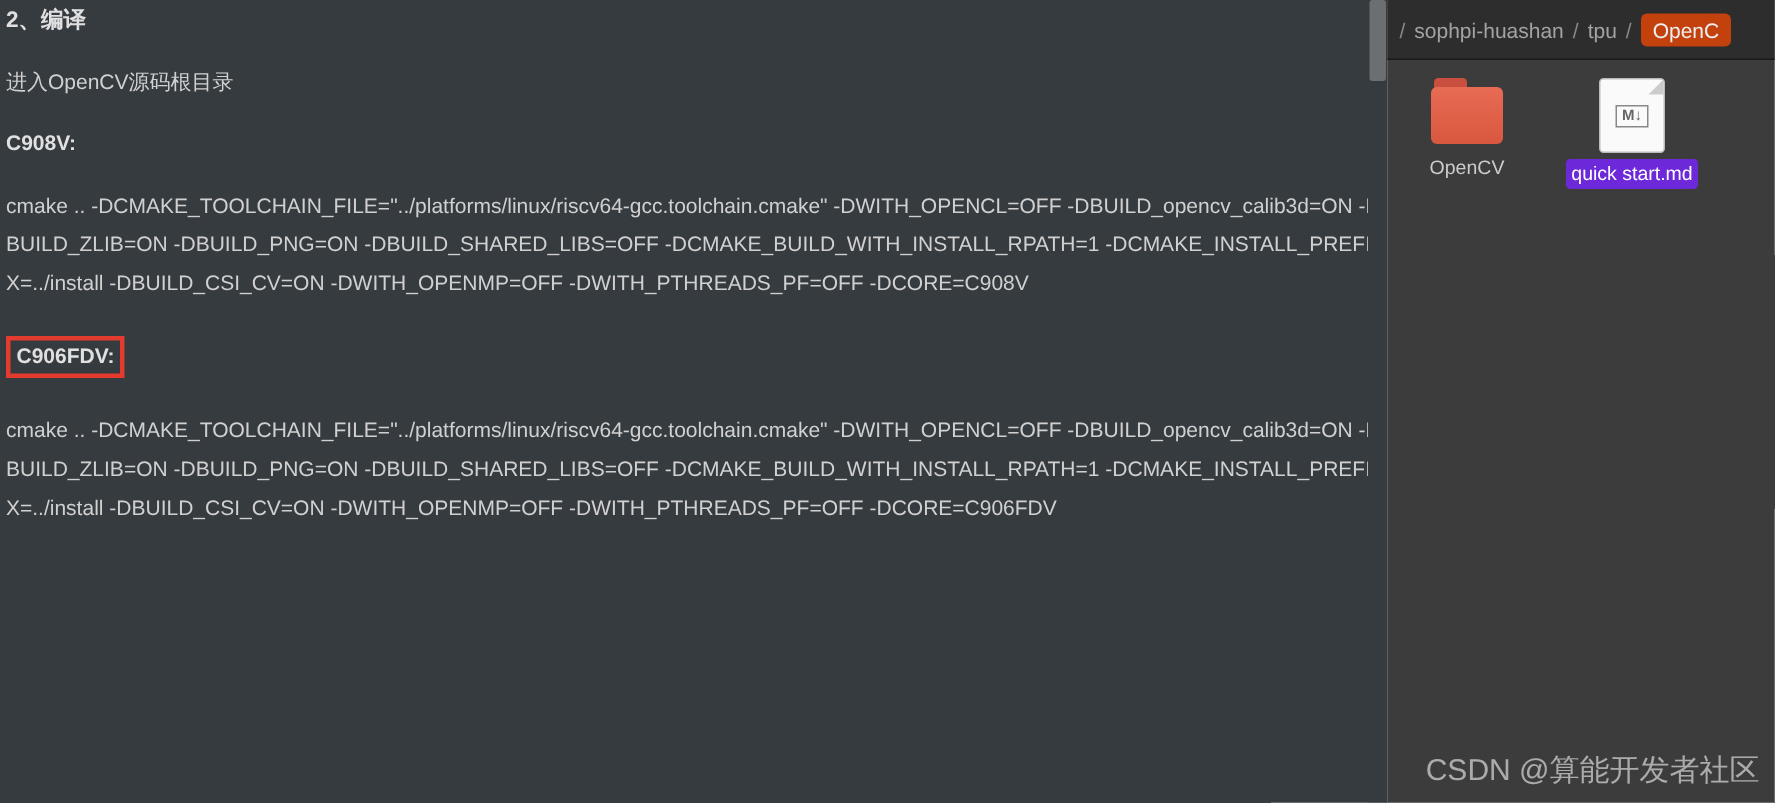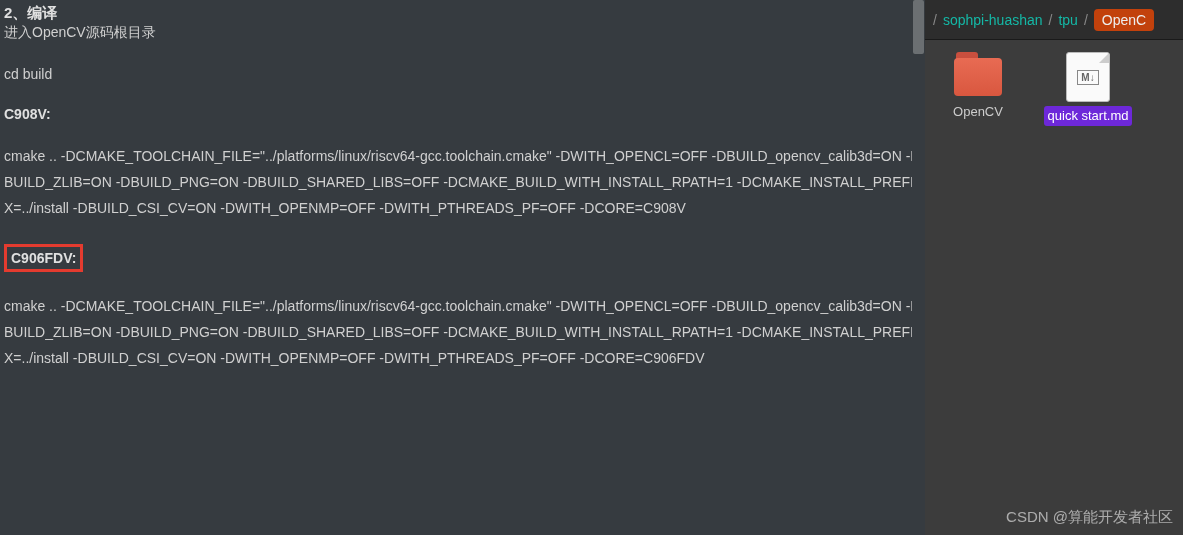--- a/index.html
+++ b/index.html
@@ -28,20 +28,21 @@
       overflow: hidden;
       position: relative;
     }
     .document-content {
       padding: 0;
     }
     .doc-heading {
       font-weight: bold;
       font-size: 15px;
       color: #e0e0e0;
+      margin-bottom: 22px;
     }
     .doc-para {
       font-size: 14px;
       line-height: 1.4;
       margin-bottom: 22px;
       color: #d0d0d0;
     }
     .doc-subheading {
       font-weight: bold;
       font-size: 14px;
@@ -94,21 +95,21 @@
       padding: 0 8px;
       gap: 6px;
       color: #ccc;
       font-size: 14px;
       overflow: hidden;
     }
     .breadcrumb-sep {
       color: #888;
     }
     .breadcrumb-item {
-      color: #14b8a6;
+      color: #a3a3a3;
       white-space: nowrap;
     }
     .breadcrumb-item.active {
       background: #c2410c;
       padding: 3px 8px;
       border-radius: 4px;
       color: #eee;
     }
     .file-grid {
       display: flex;
@@ -182,34 +183,33 @@
       text-align: center;
     }
     .file-label.selected {
       background: #6d28d9;
       color: #fff;
     }
     .watermark {
       position: absolute;
       bottom: 8px;
       right: 10px;
-      font-size: 15px;
+      font-size: 20px;
       color: rgba(230,230,230,0.65);
       z-index: 100;
     }
   </style>
 </head>
 <body>
 
 <div class="main-area">
   <div class="document-panel">
     <div class="document-content">
       <div class="doc-heading">2、编译</div>
       <div class="doc-para">进入OpenCV源码根目录</div>
-      <div class="doc-para">cd build</div>
       <div class="doc-subheading">C908V:</div>
       <div class="doc-code">cmake .. -DCMAKE_TOOLCHAIN_FILE="../platforms/linux/riscv64-gcc.toolchain.cmake" -DWITH_OPENCL=OFF -DBUILD_opencv_calib3d=ON -DBUILD_ZLIB=ON -DBUILD_PNG=ON -DBUILD_SHARED_LIBS=OFF -DCMAKE_BUILD_WITH_INSTALL_RPATH=1 -DCMAKE_INSTALL_PREFIX=../install -DBUILD_CSI_CV=ON -DWITH_OPENMP=OFF -DWITH_PTHREADS_PF=OFF -DCORE=C908V</div>
       <div class="highlighted">
         <span class="doc-subheading" style="margin-bottom:0">C906FDV:</span>
       </div>
       <div class="doc-code">cmake .. -DCMAKE_TOOLCHAIN_FILE="../platforms/linux/riscv64-gcc.toolchain.cmake" -DWITH_OPENCL=OFF -DBUILD_opencv_calib3d=ON -DBUILD_ZLIB=ON -DBUILD_PNG=ON -DBUILD_SHARED_LIBS=OFF -DCMAKE_BUILD_WITH_INSTALL_RPATH=1 -DCMAKE_INSTALL_PREFIX=../install -DBUILD_CSI_CV=ON -DWITH_OPENMP=OFF -DWITH_PTHREADS_PF=OFF -DCORE=C906FDV</div>
     </div>
     <div class="scrollbar-track">
       <div class="scrollbar-thumb"></div>
     </div>

